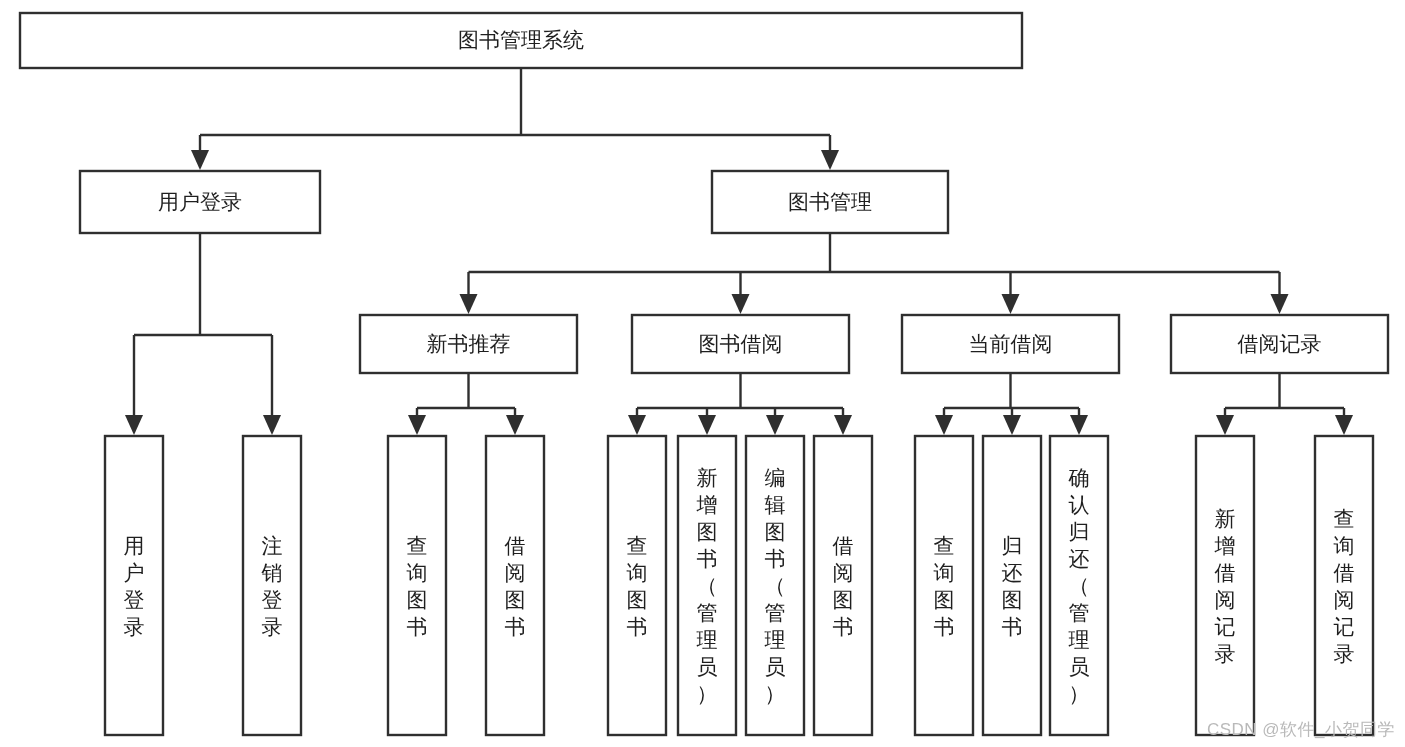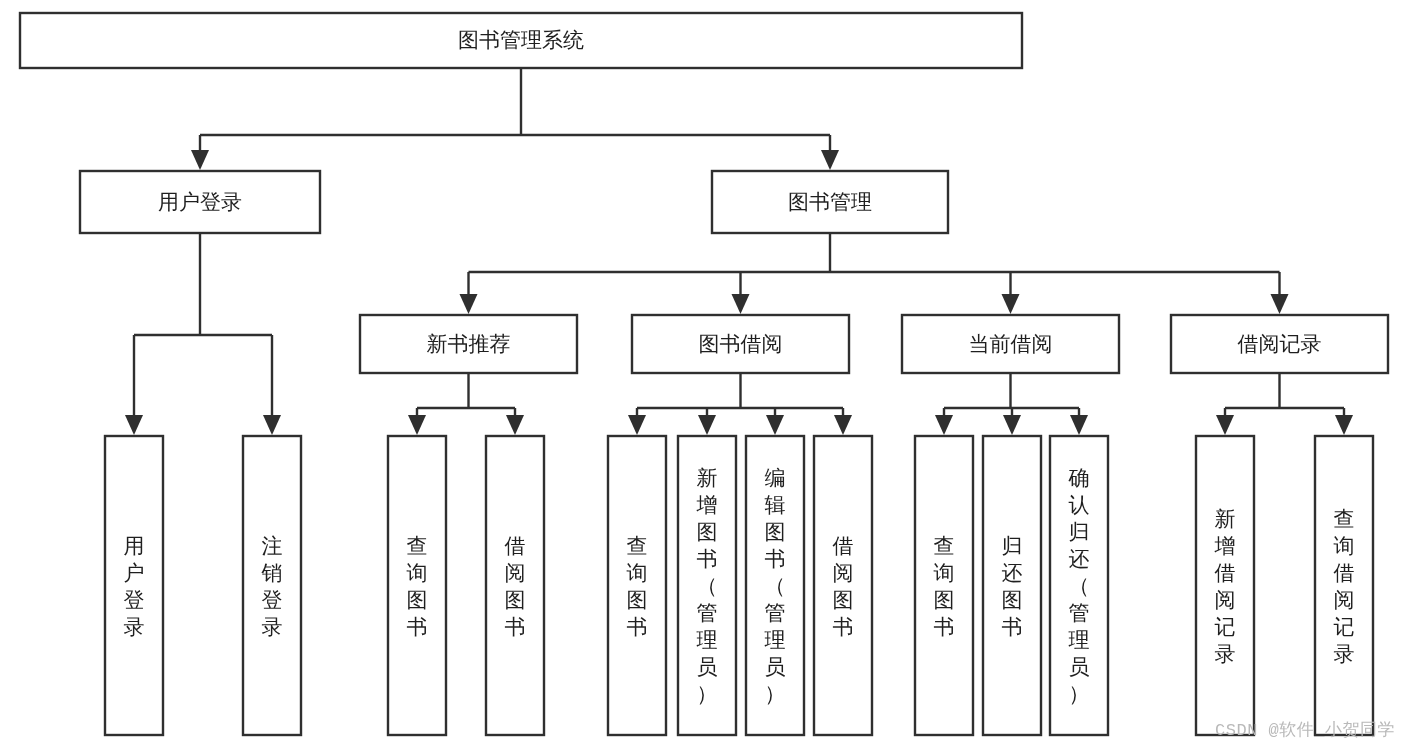--- a/index.html
+++ b/index.html
@@ -52,21 +52,21 @@
   .node-label-v {
     font-family: "Liberation Sans", "DejaVu Sans", sans-serif;
     font-size: 21px;
     fill: #1f1f1f;
     text-anchor: middle;
   }
   .watermark-text {
     position: absolute;
     right: 10px;
     bottom: 6px;
-    font-family: Liberation Mono, monospace;
+    font-family: Liberation Sans, sans-serif;
     font-size: 17px;
     color: #b9b9b9;
     white-space: nowrap;
     letter-spacing: 0.5px;
     pointer-events: none;
   }
 </style>
 </head>
 <body>
 

